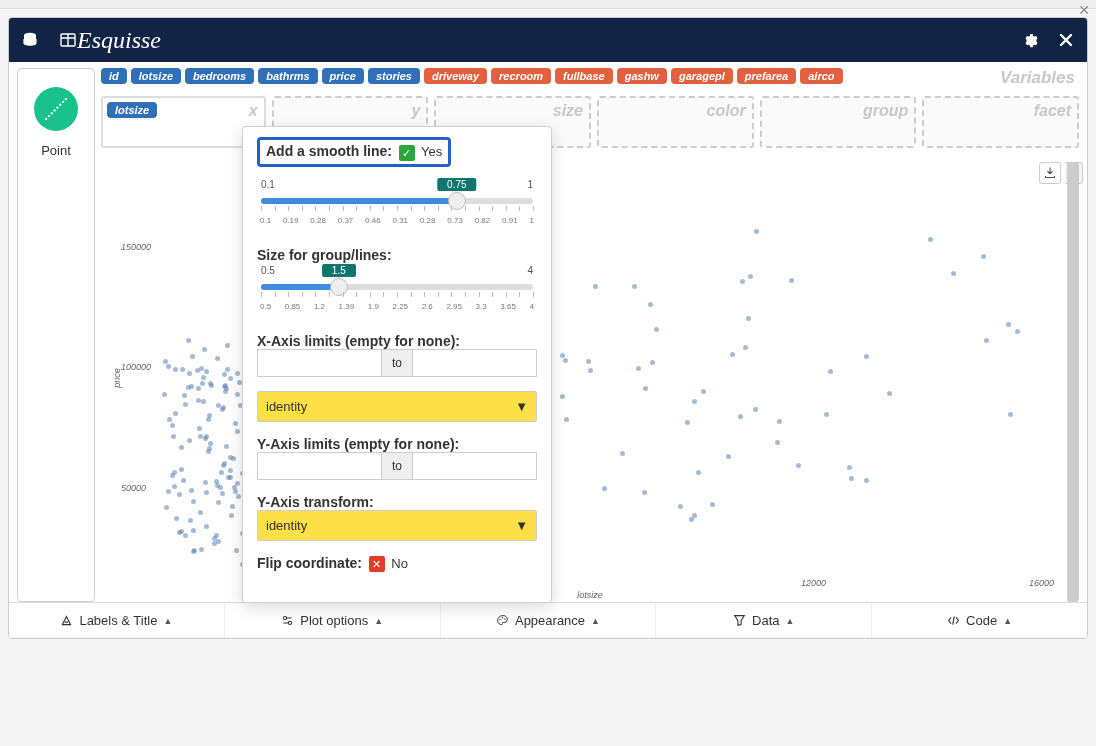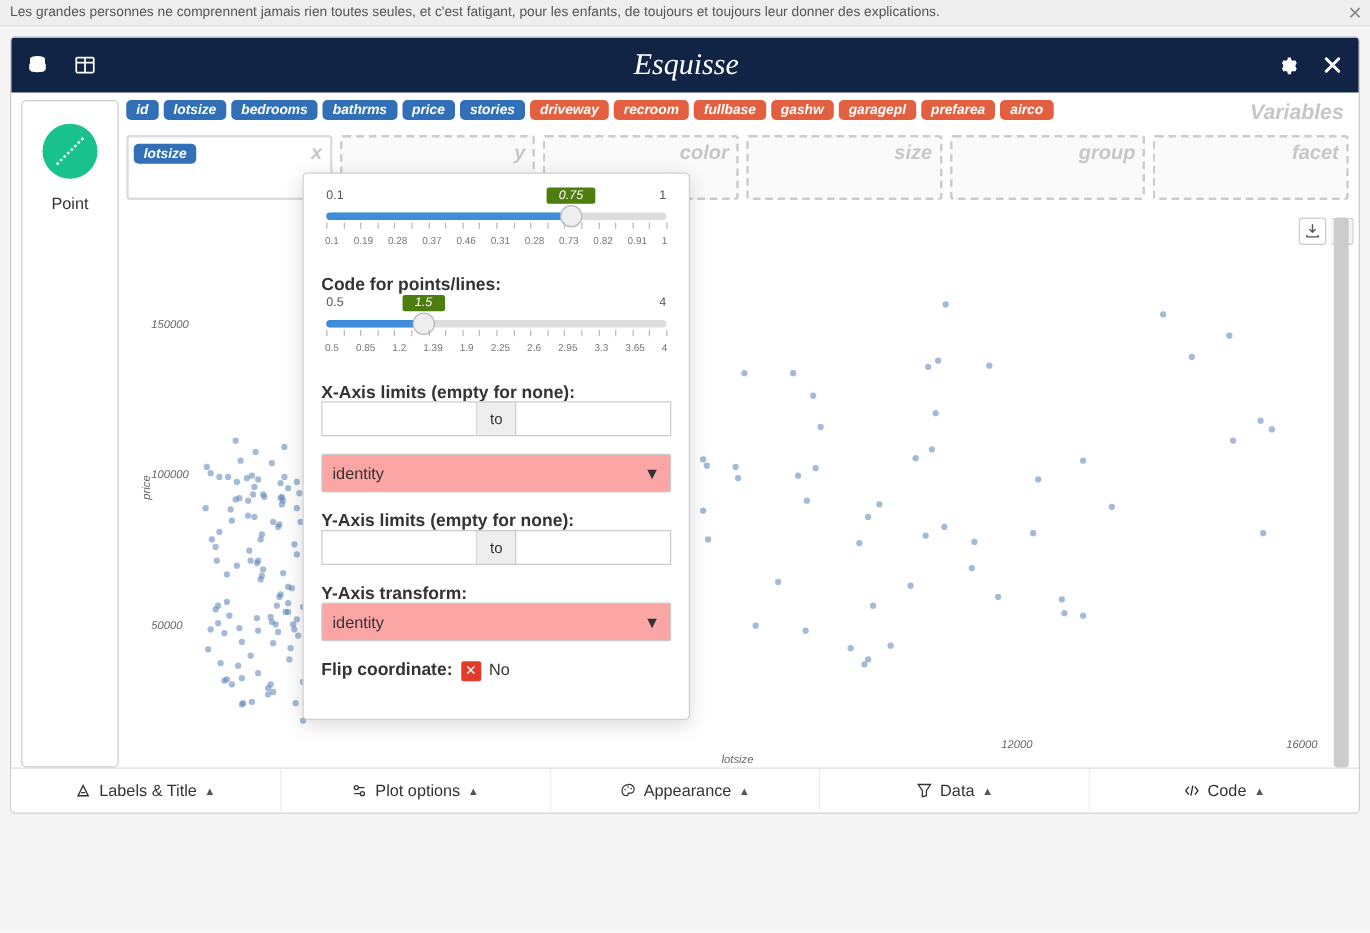--- a/index.html
+++ b/index.html
@@ -3,21 +3,21 @@
 <meta charset="utf-8">
 <style>
   * { box-sizing: border-box; margin: 0; padding: 0; }
   body { font-family: -apple-system, BlinkMacSystemFont, "Segoe UI", Helvetica, Arial, sans-serif; background: #f5f5f5; color: #333; font-size: 13px; }
   .top-banner { background: #eee; border-bottom: 1px solid #ddd; padding: 4px 8px; font-size: 11px; color: #555; position: relative; }
   .top-banner .close { position: absolute; right: 6px; top: 2px; font-size: 14px; color: #888; cursor: pointer; }
   .app-frame { margin: 8px; border: 1px solid #ccc; border-radius: 4px; background: #fff; overflow: hidden; position: relative; }
   .header-bar { background: #112446; color: #fff; height: 44px; display: flex; align-items: center; padding: 0 12px; }
   .header-left { display: flex; gap: 20px; }
   .header-icon { width: 18px; height: 18px; display: inline-flex; align-items: center; justify-content: center; cursor: pointer; }
-  .header-title { flex: 1; text-align: center; font-family: "Comic Sans MS", cursive; font-size: 24px; font-style: italic; }
+  .header-title { flex: 1; font-family: "Comic Sans MS", cursive; font-size: 24px; font-style: italic; }
   .header-right { display: flex; gap: 18px; }
   .main-area { display: flex; padding: 6px 8px 0 8px; gap: 6px; position: relative; }
   .chart-type { width: 78px; border: 1px solid #ccc; border-radius: 4px; padding: 8px 4px 6px 4px; text-align: center; background: #fff; }
   .chart-circle { width: 44px; height: 44px; border-radius: 50%; background: #19c28b; margin: 10px auto 12px auto; position: relative; }
   .chart-circle-line { position: absolute; width: 30px; height: 0; border-top: 2px dotted #fff; top: 50%; left: 50%; transform: translate(-50%, -50%) rotate(-45deg); }
   .right-panels { flex: 1; position: relative; font-style: italic; }
   .var-row { position: relative; height: 20px; margin-bottom: 8px; }
   .var-label { position: absolute; right: 4px; top: 0; color: #c7c7c7; font-size: 17px; font-weight: 600; }
   .pill-row { display: flex; gap: 4px; flex-wrap: wrap; }
   .pill { display: inline-block; padding: 2px 8px; border-radius: 4px; background: #3170b6; color: #fff; font-size: 11px; font-weight: 600; cursor: move; }
@@ -40,37 +40,36 @@
   .popup { position: absolute; left: 233px; top: 108px; width: 310px; background: #fff; border: 1px solid #d0d0d0; border-radius: 4px; box-shadow: 0 4px 16px rgba(0,0,0,0.15); padding: 10px 14px 14px 14px; z-index: 50; }
   .popup-row { margin-bottom: 14px; }
   .popup-label-bold { font-weight: 700; font-size: 14px; color: #333; }
   .highlight-box { border: 3px solid #2161c8; border-radius: 4px; padding: 3px 6px; display: inline-block; margin-bottom: 10px; }
   .checkbox-yes { display: inline-block; width: 16px; height: 16px; background: #2aa63f; color: #fff; font-size: 11px; text-align: center; line-height: 16px; border-radius: 2px; vertical-align: middle; margin: 0 3px; }
   .checkbox-no { display: inline-block; width: 16px; height: 16px; background: #e23b2a; color: #fff; font-size: 11px; text-align: center; line-height: 16px; border-radius: 2px; vertical-align: middle; margin: 0 3px; }
   .slider-wrap { position: relative; height: 56px; }
   .slider-endlabels { display: flex; justify-content: space-between; font-size: 10px; color: #555; padding: 2px 4px 0 4px; }
   .slider-track { position: relative; height: 6px; background: #ddd; border-radius: 3px; margin: 8px 4px 0 4px; }
   .slider-fill { position: absolute; height: 6px; background: #3f8cd8; border-radius: 3px; left: 0; }
-  .slider-badge { position: absolute; top: -20px; background: #4d7c0f; color: #fff; font-size: 10px; padding: 1px 10px; border-radius: 2px; transform: translateX(-50%); font-style: italic; }
+  .slider-badge { position: absolute; top: -20px; background: #0f766e; color: #fff; font-size: 10px; padding: 1px 10px; border-radius: 2px; transform: translateX(-50%); }
   .slider-thumb { position: absolute; width: 18px; height: 18px; border-radius: 50%; background: #eee; border: 1px solid #bbb; top: -6px; transform: translateX(-50%); cursor: pointer; }
   .slider-ticks { display: flex; justify-content: space-between; font-size: 8px; color: #777; padding: 4px 3px 0 3px; }
   .slider-tickmark-row { position: relative; height: 6px; margin: 2px 4px 0 4px; }
   .slider-tickmark-row span { position: absolute; width: 1px; height: 5px; background: #bbb; top: 0; }
   .range-inputs { display: flex; align-items: stretch; }
   .range-inputs input { flex: 1; border: 1px solid #ccc; padding: 6px; font-size: 12px; min-width: 0; }
   .range-sep { padding: 6px 10px; background: #eee; border-top: 1px solid #ccc; border-bottom: 1px solid #ccc; font-size: 12px; }
-  .select-box { border: 1px solid #ccc; border-radius: 2px; padding: 7px 8px; font-size: 13px; display: flex; justify-content: space-between; align-items: center; cursor: pointer; background: #fca5a5; }
+  .select-box { border: 1px solid #ccc; border-radius: 2px; padding: 7px 8px; font-size: 13px; display: flex; justify-content: space-between; align-items: center; cursor: pointer; background: #fde047; }
   svg.icon { width: 16px; height: 16px; fill: currentColor; }
   .pt { position: absolute; width: 5px; height: 5px; border-radius: 50%; background: rgba(90,130,180,0.55); }
 </style>
 </head>
 <body>
 
 <div class="top-banner">
-  <span>Les grandes personnes ne comprennent jamais rien toutes seules, et c'est fatigant, pour les enfants, de toujours et toujours leur donner des explications.</span>
   <span class="close">✕</span>
 </div>
 
 <div class="app-frame">
 
   <div class="header-bar">
     <div class="header-left">
       <span class="header-icon">
         <svg class="icon" viewBox="0 0 16 16">
             <ellipse cx="8" cy="3" rx="6" ry="2.2"></ellipse>
@@ -132,24 +131,24 @@
 
       <div class="drop-row">
         <div class="drop-zone filled">
           <span class="pill">lotsize</span>
           <div class="drop-label">x</div>
         </div>
         <div class="drop-zone">
             <div class="drop-label">y</div>
           </div>
         <div class="drop-zone">
+            <div class="drop-label">size</div>
+          </div>
+        <div class="drop-zone">
             <div class="drop-label">color</div>
-          </div>
-        <div class="drop-zone">
-            <div class="drop-label">size</div>
           </div>
         <div class="drop-zone">
             <div class="drop-label">group</div>
           </div>
         <div class="drop-zone">
             <div class="drop-label">facet</div>
           </div>
       </div>
 
       <div class="plot-area">
@@ -528,20 +527,25 @@
             <div class="pt" style="left: 747.921px; bottom: 120.717px;"></div>
             <div class="pt" style="left: 763.062px; bottom: 242.729px;"></div>
             <div class="pt" style="left: 763.08px; bottom: 119.022px;"></div>
             <div class="pt" style="left: 673.9px; bottom: 157.496px;"></div>
           </div>
       </div>
     </div>
   </div>
 
   <div class="popup">
+    <div class="highlight-box">
+      <span class="popup-label-bold">Add a smooth line:</span>
+      <span class="checkbox-yes">✓</span>
+      <span>Yes</span>
+    </div>
 
     <div class="popup-row">
       <div class="slider-wrap">
         <div class="slider-endlabels">
             <span>0.1</span>
             <span>1</span>
           </div>
         <div class="slider-track">
           <div class="slider-fill" style="width:72%"></div>
           <div class="slider-badge" style="left:72%">0.75</div>
@@ -580,21 +584,21 @@
             <span>0.28</span>
             <span>0.73</span>
             <span>0.82</span>
             <span>0.91</span>
             <span>1</span>
           </div>
       </div>
     </div>
 
     <div class="popup-row">
-      <div class="popup-label-bold">Code for points/lines:</div>
+      <div class="popup-label-bold">Size for group/lines:</div>
       <div class="slider-wrap">
         <div class="slider-endlabels">
             <span>0.5</span>
             <span>4</span>
           </div>
         <div class="slider-track">
           <div class="slider-fill" style="width:28.6%"></div>
           <div class="slider-badge" style="left:28.6%">1.5</div>
           <div class="slider-thumb" style="left:28.6%"></div>
         </div>

